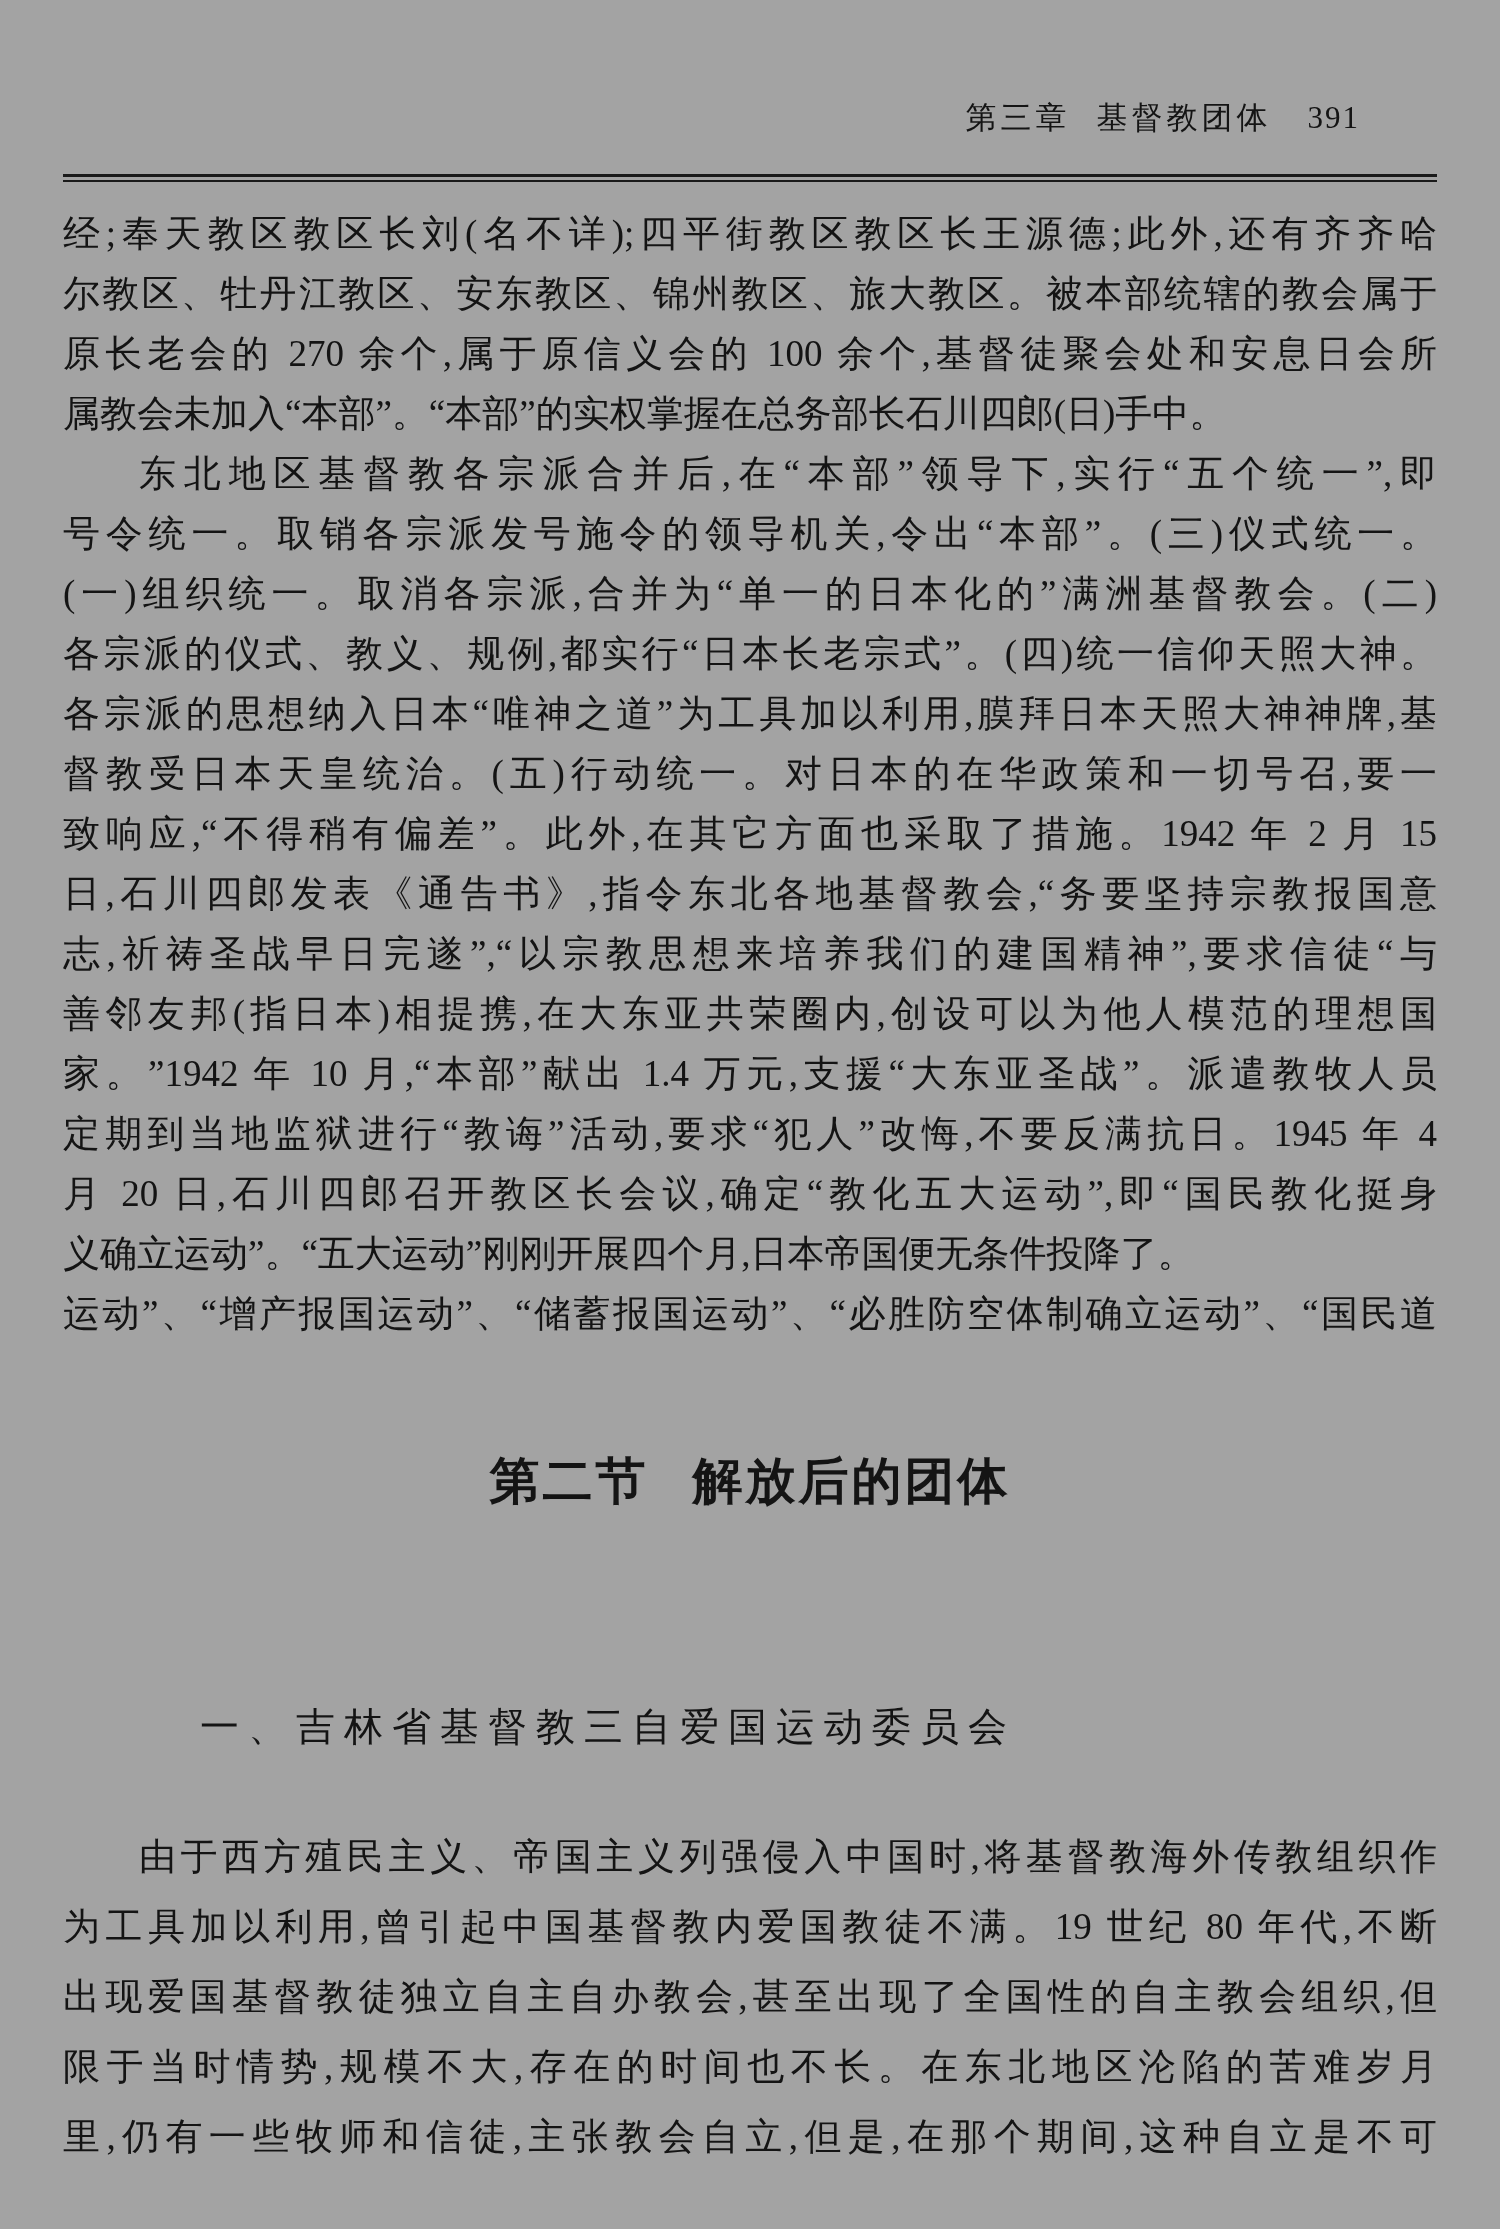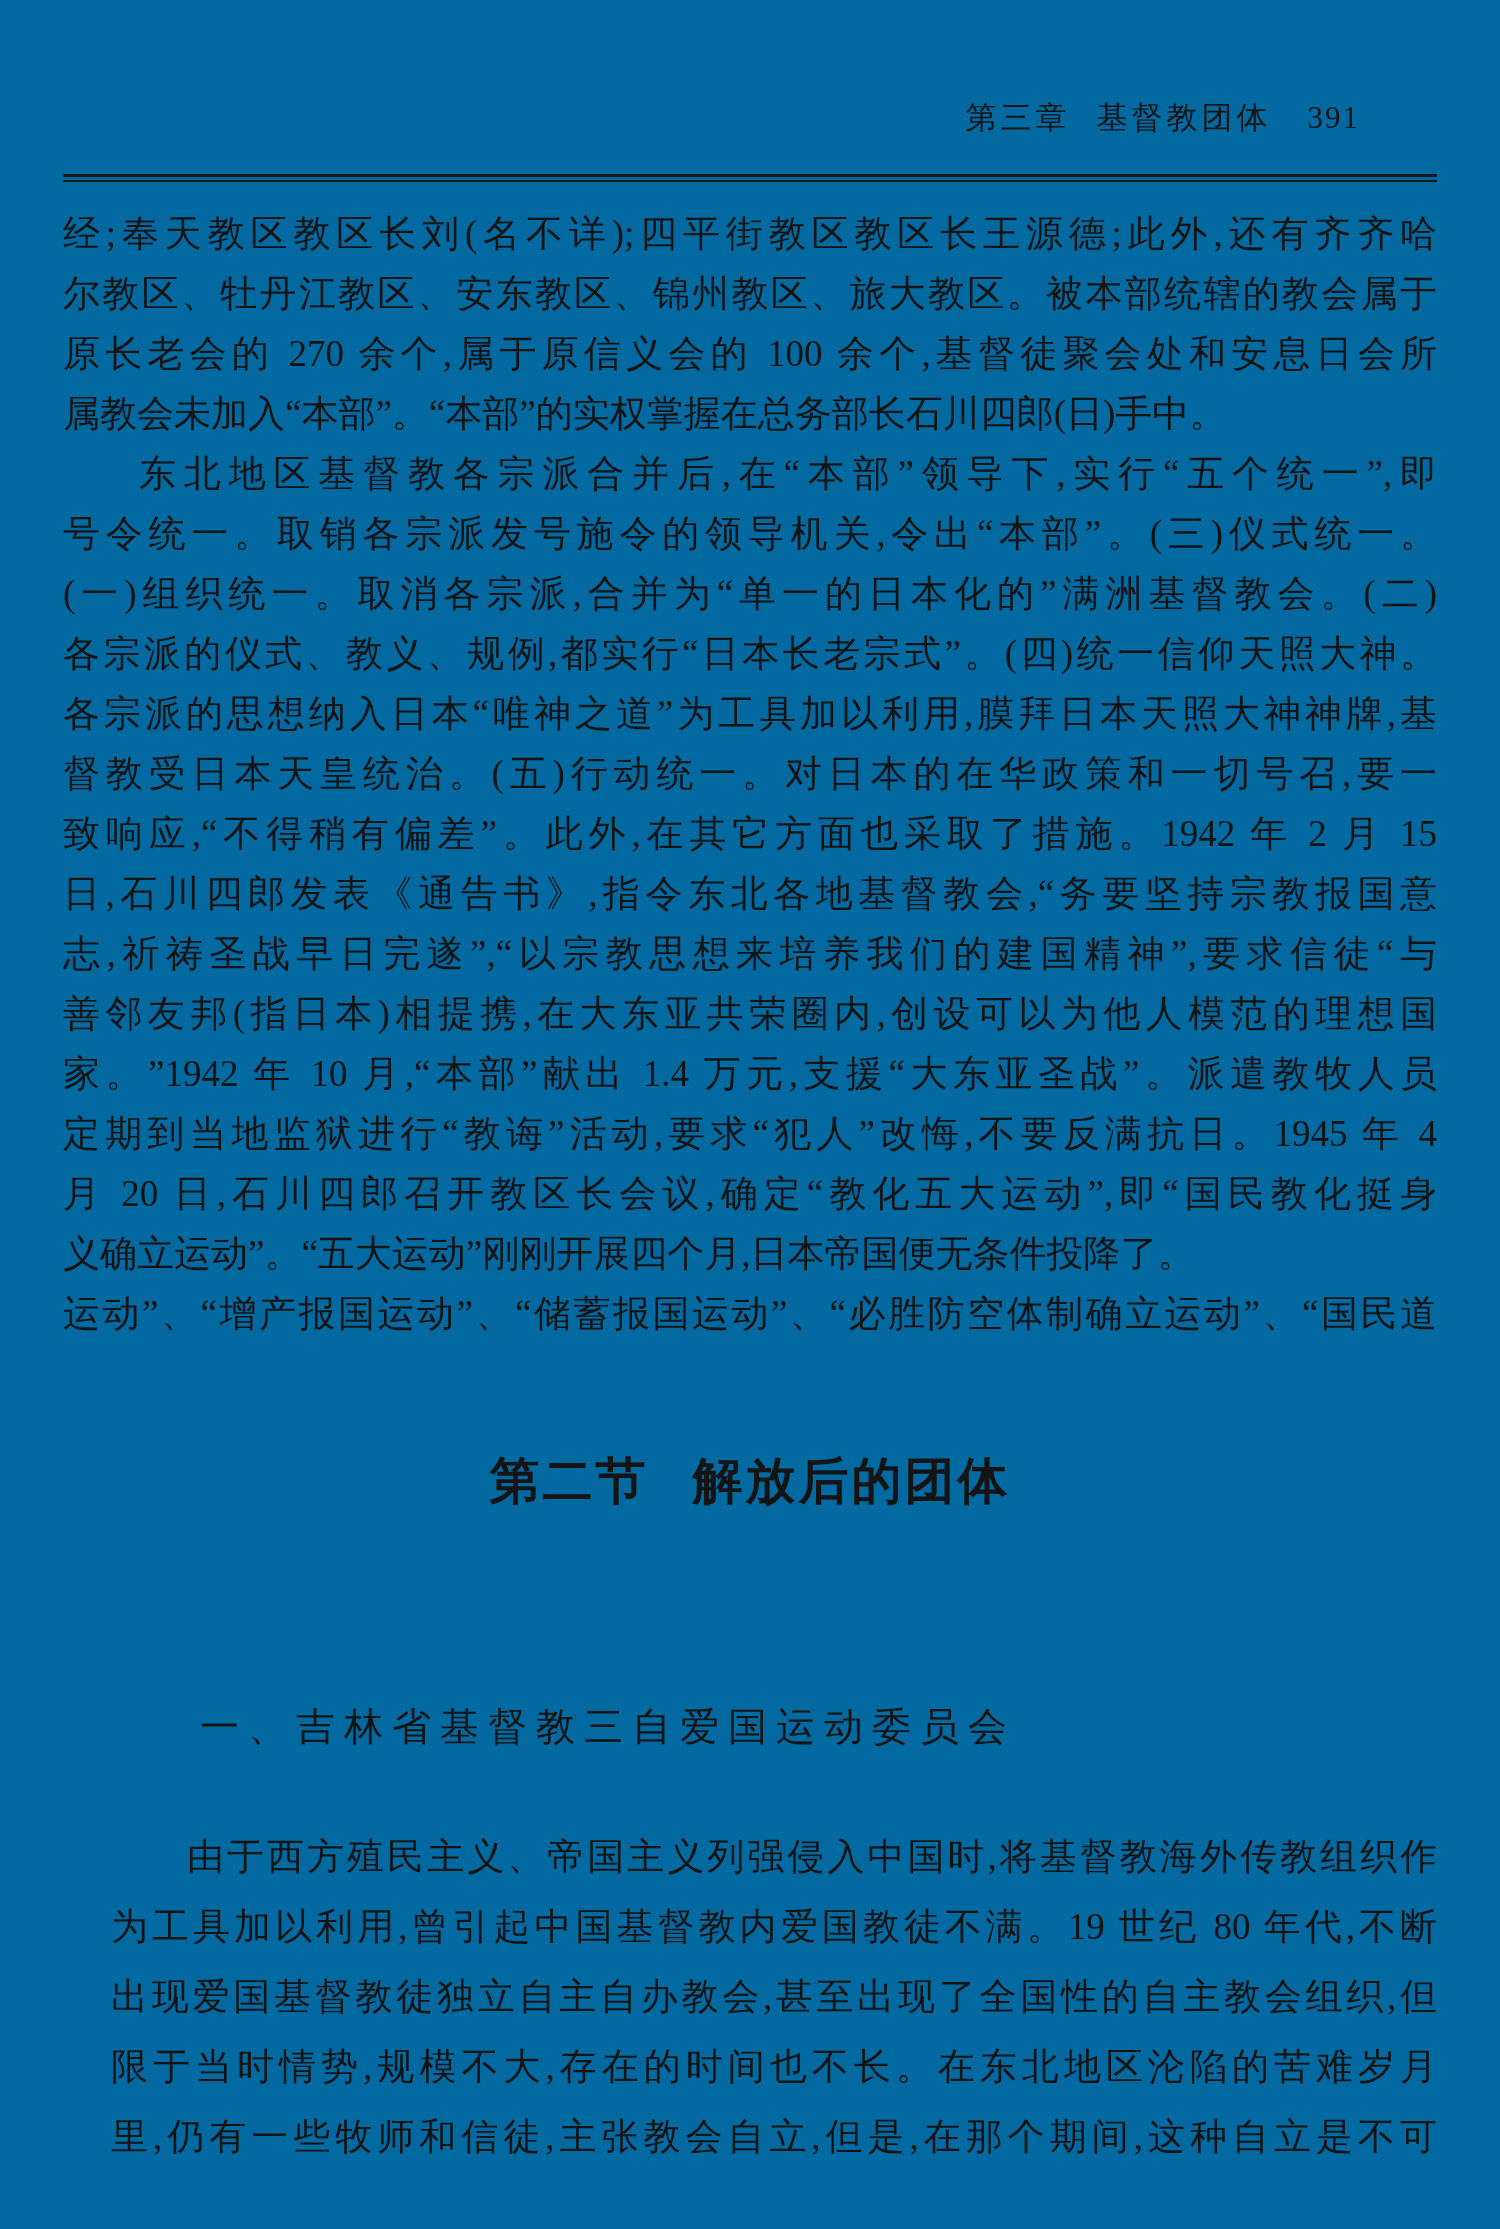--- a/index.html
+++ b/index.html
@@ -1,20 +1,20 @@
 <!DOCTYPE html>
 <html><head>
 <meta charset="utf-8">
 <style>
   html,body { margin:0; padding:0; background:#d9d9d6; }
   .page {
     position:relative;
     width:1500px; height:2229px;
     margin:0 auto;
-    background:#0369a1;
+    background:#a3a3a3;
     font-family:"Liberation Serif","DejaVu Serif",serif;
     color:#141414;
     overflow:hidden;
   }
   
   .header {
     position:absolute; top:98px; right:140px;
     font-size:31px; line-height:40px; white-space:nowrap;
   }
   .header .chap  { letter-spacing:4px; }
@@ -48,21 +48,21 @@
   .subsection-heading {
     position:absolute; top:1700px; left:200px;
     font-size:39px; letter-spacing:9px; white-space:nowrap;
   }
   
   .para-block {
     position:absolute; top:1822px; left:63px; width:1374px;
   }
   .pline {
     height:70px; line-height:70px; font-size:37px;
-    text-align:justify; text-align-last:justify;margin-left:48px;
+    text-align:justify; text-align-last:justify;
   }
   .pline.indent { padding-left:76px; }
 </style>
 </head>
 <body>
 
 <div class="page">
 
   <div class="header">
     <span class="chap">第三章</span><span class="title">基督教团体</span><span class="pageno">391</span>

